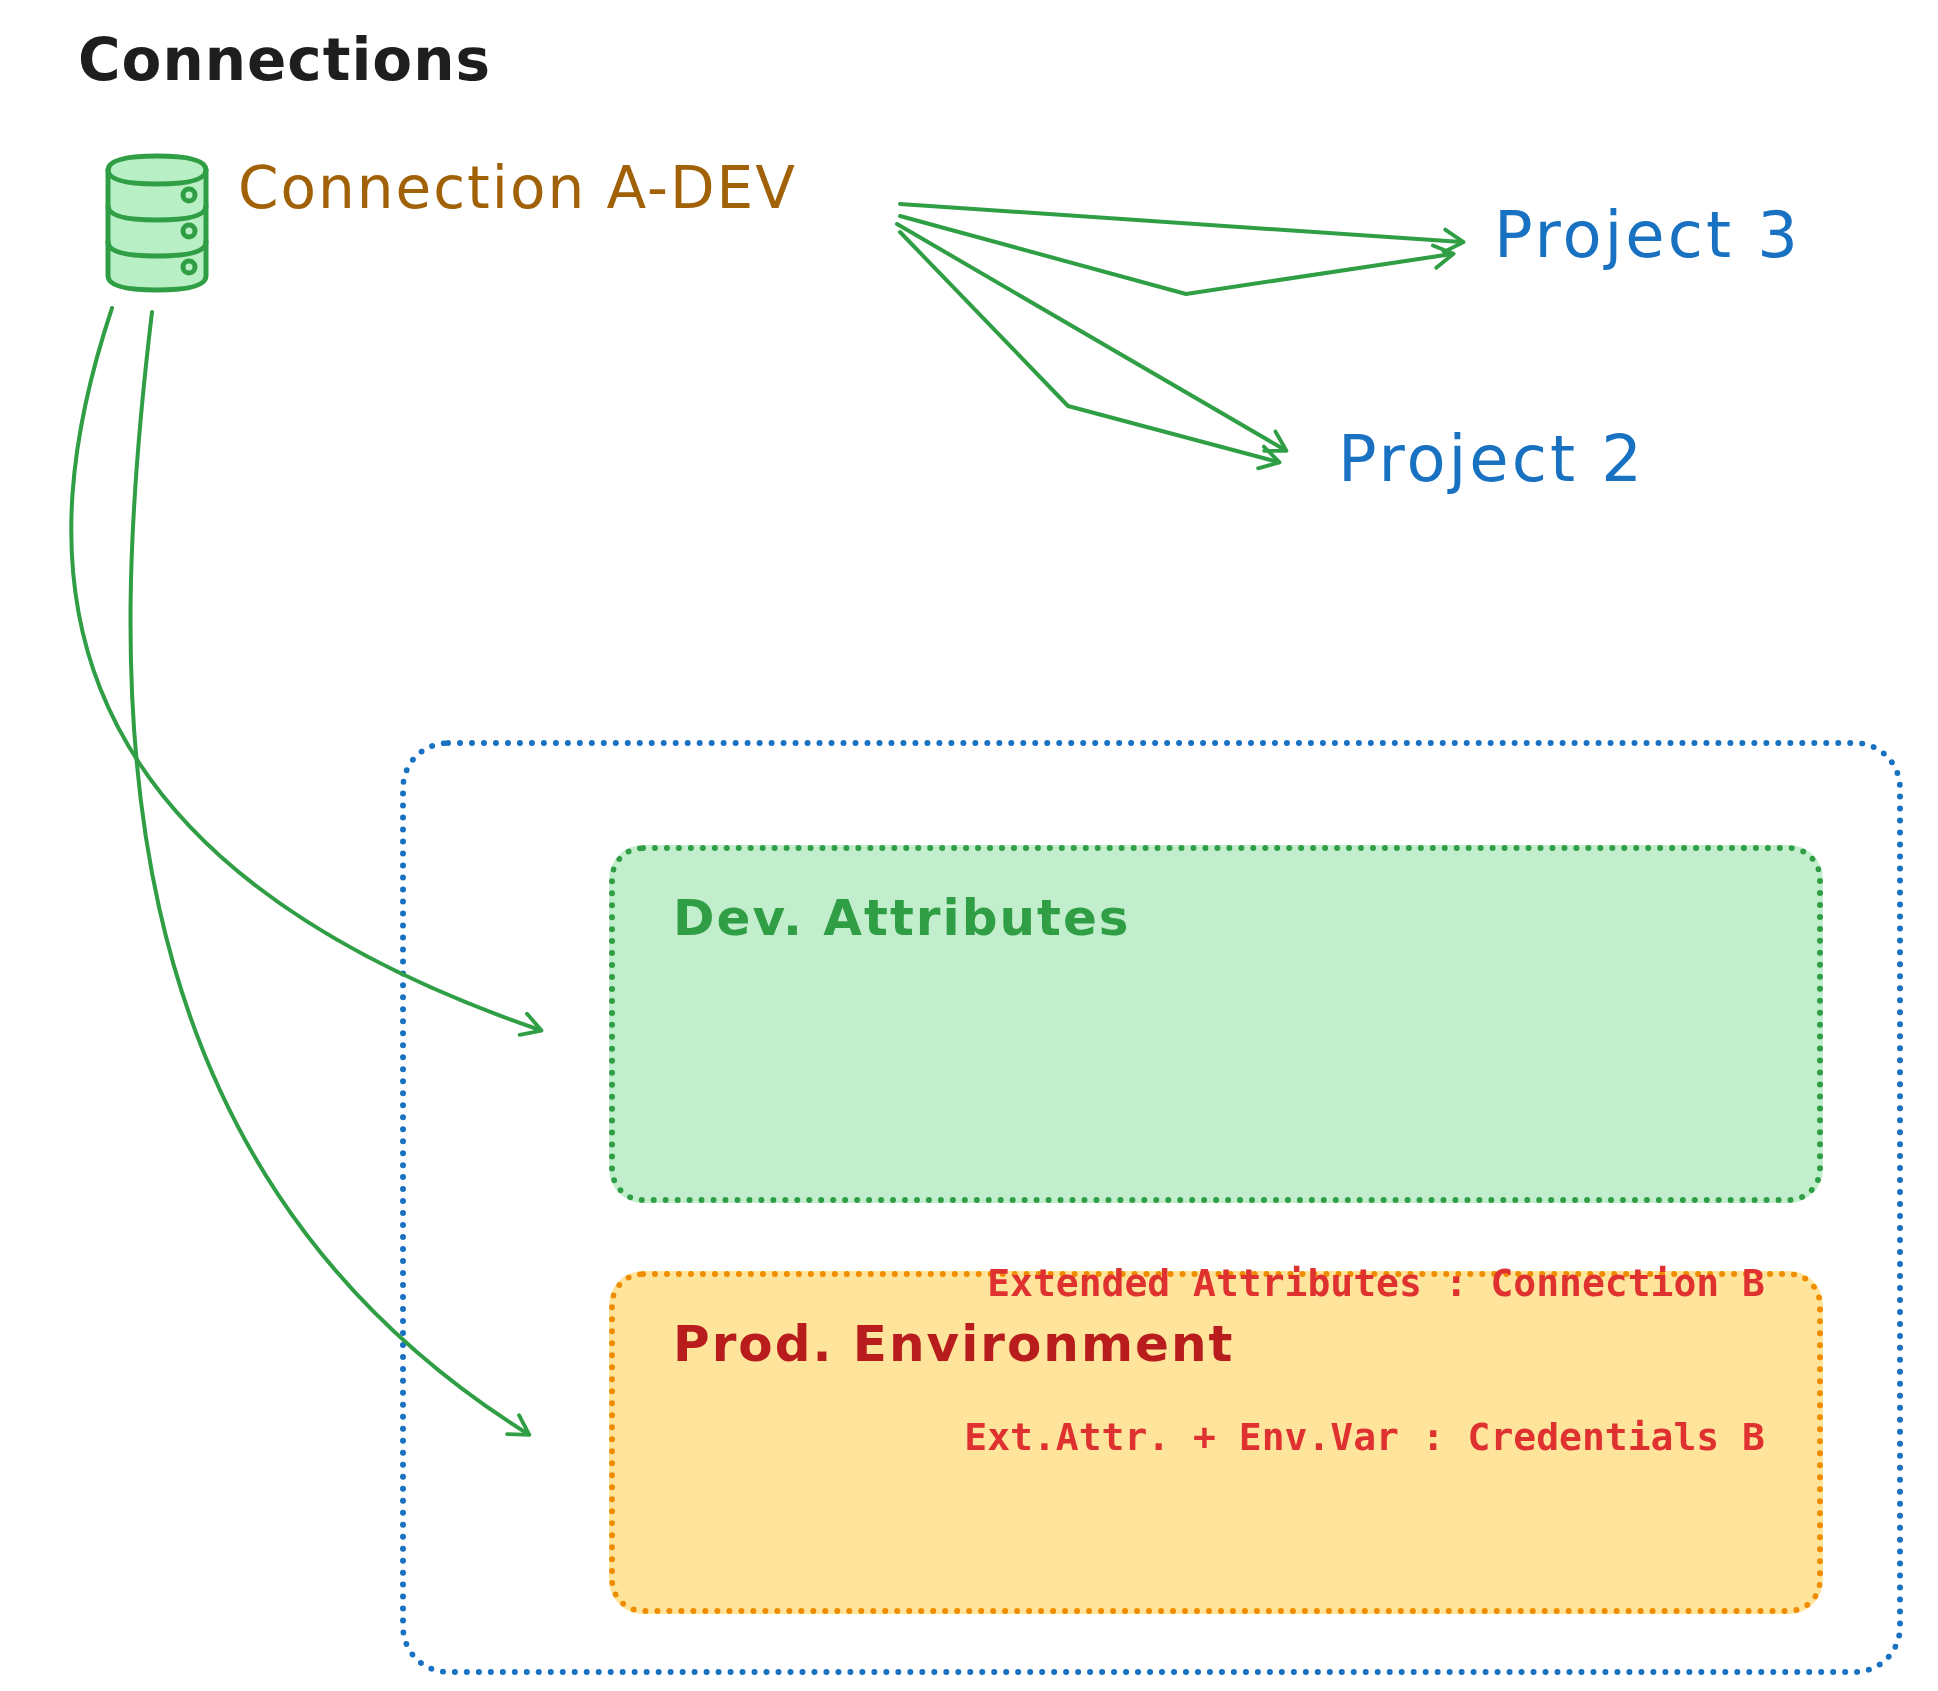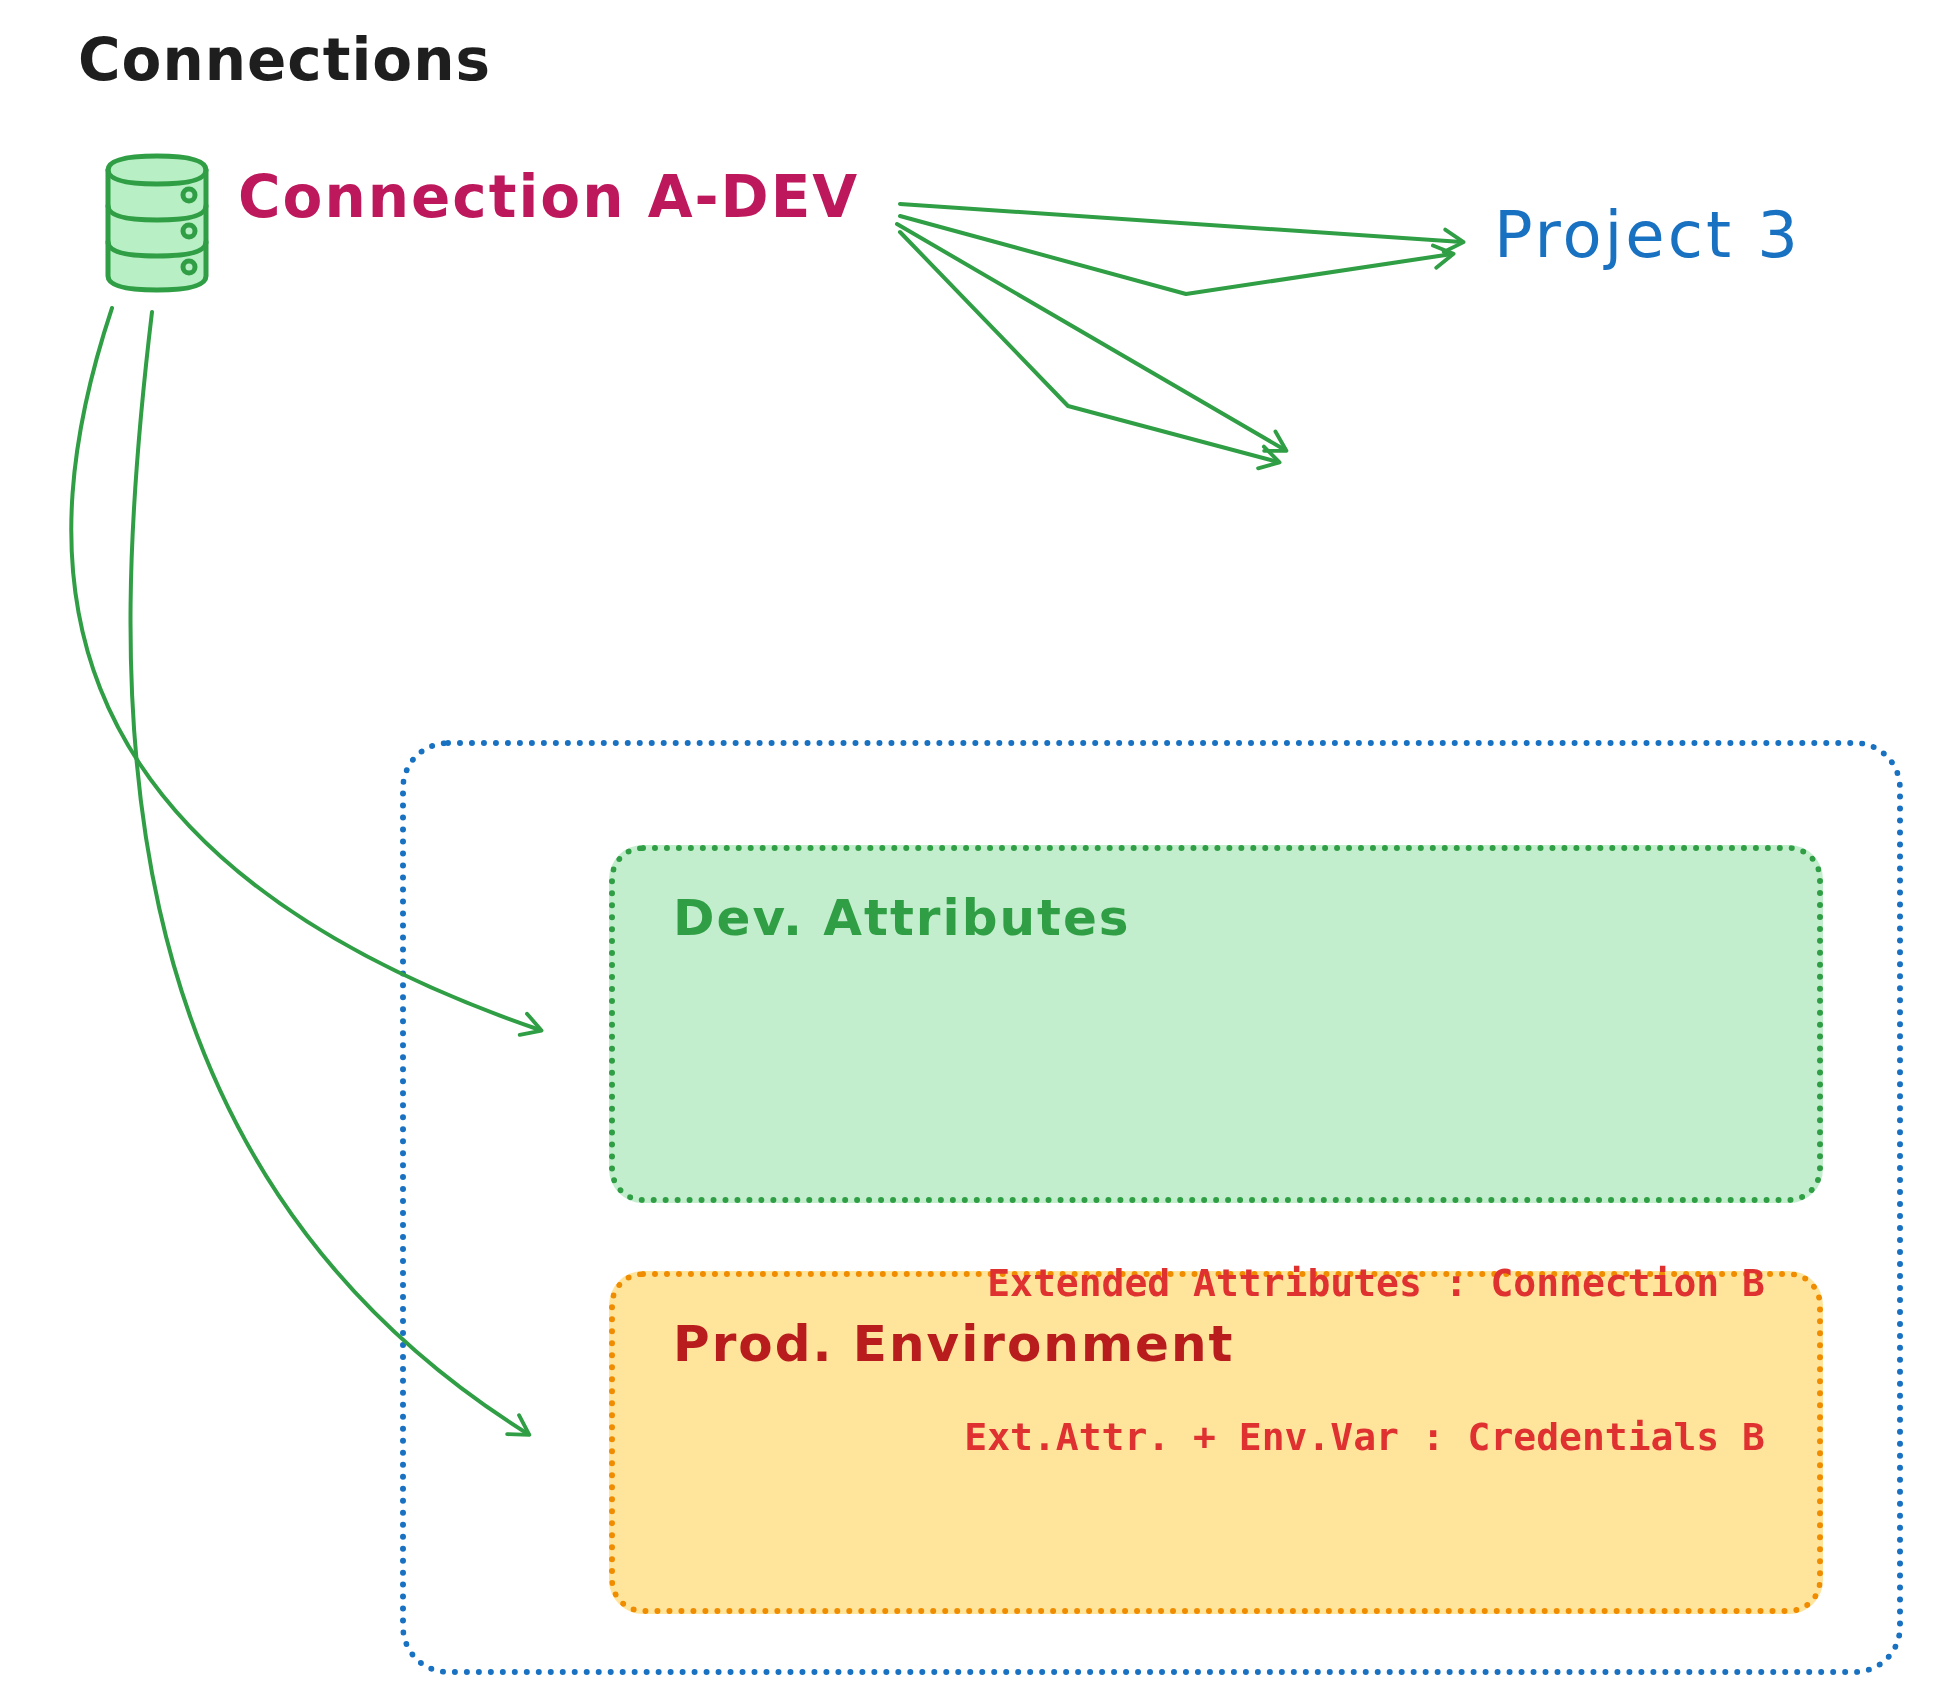--- a/index.html
+++ b/index.html
@@ -24,24 +24,24 @@
     color: #1e1e1e;
     letter-spacing: 1px;
   }
 
   .db-icon-wrap {
     left: 98px; top: 148px;
     width: 118px; height: 150px;
   }
 
   .connection-label {
-    left: 238px; top: 163px;
+    left: 238px; top: 154px;
     font-size: 58px;
-    font-weight: 700;
-    color: #be185d;
+    font-weight: 400;
+    color: #a16207;
     letter-spacing: 2px;
   }
 
   .project-label {
     color: #1971c2;
     font-weight: 400;
     letter-spacing: 3px;
   }
   .project-3 { left: 1494px; top: 198px; font-size: 64px; }
   .project-2 { left: 1338px; top: 422px; font-size: 64px; }
@@ -127,20 +127,21 @@
         <circle cx="91" cy="83" r="6" fill="none"></circle>
         <circle cx="91" cy="119" r="6" fill="none"></circle>
       </g>
     </svg>
   </div>
 
   <div class="abs connection-label">Connection A-DEV</div>
 
   <div class="abs project-label project-3">Project 3</div>
 
+  <div class="abs project-label project-2">Project 2</div>
 
 
   <div class="abs project1-box"></div>
 
   <div class="abs env-box dev-box">
     <div class="env-title">Dev. Attributes</div>
   </div>
 
   <div class="abs env-box prod-box">
     <div class="env-title">Prod. Environment</div>

